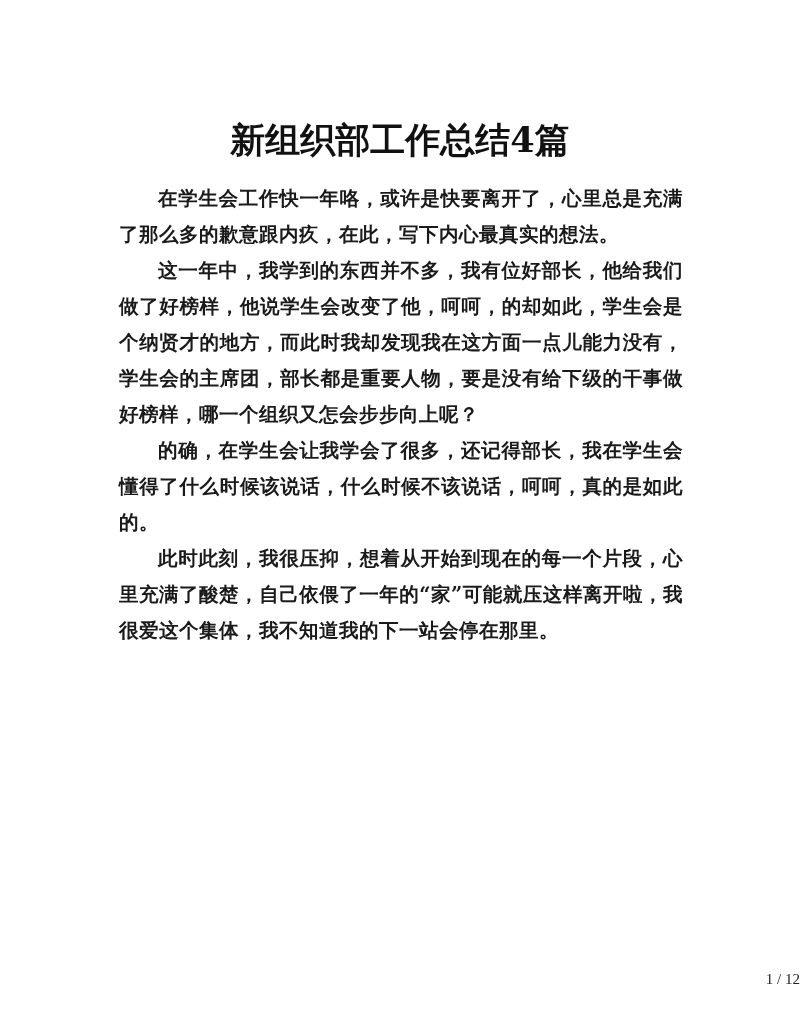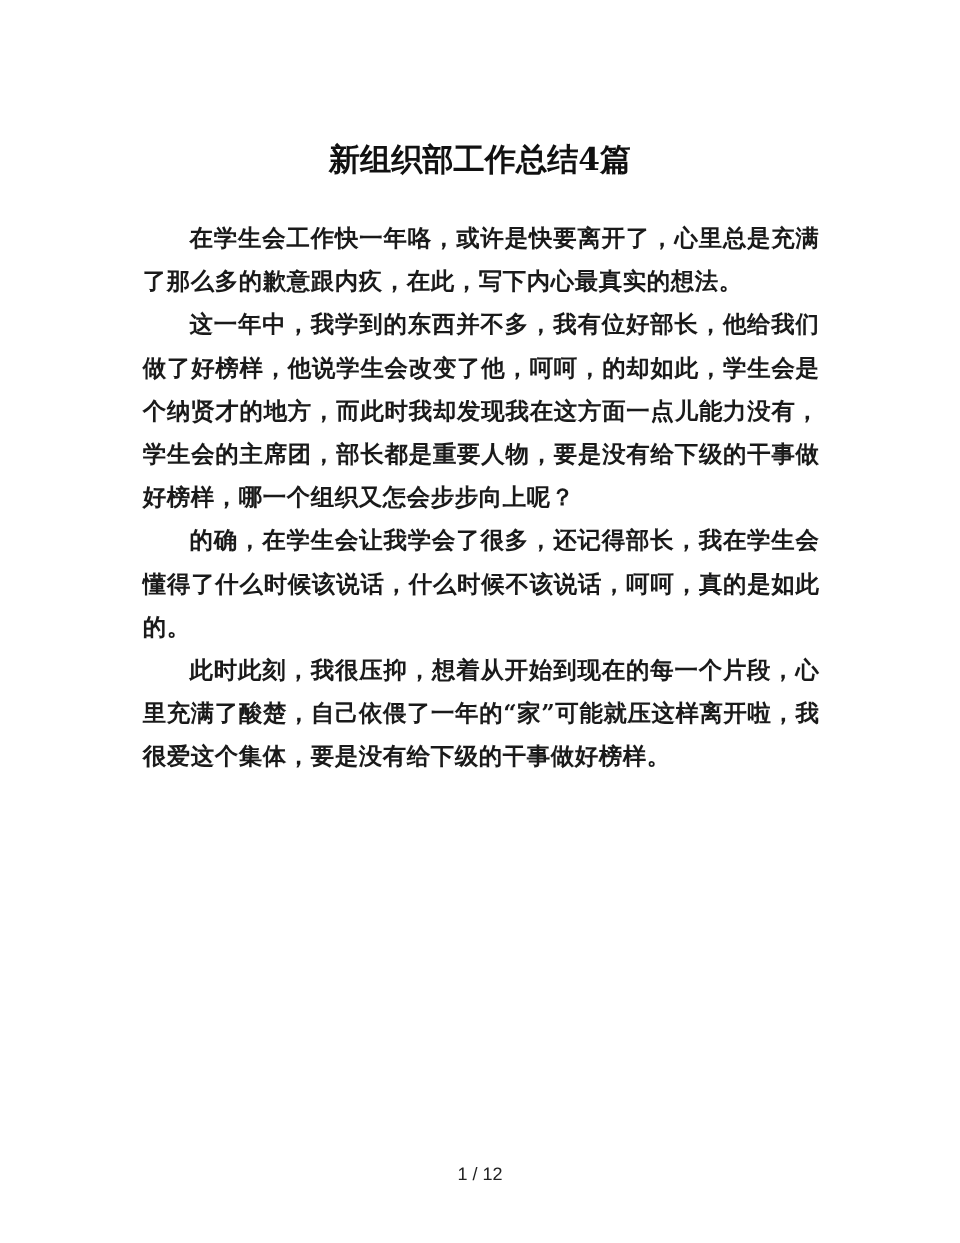--- a/index.html
+++ b/index.html
@@ -21,21 +21,21 @@
       top: 0;
       width: 800px;
       height: 1036px;
     }
     .title {
       position: absolute;
       top: 92px;
       left: 0;
       width: 800px;
       text-align: center;
-      font-size: 26px;
+      font-size: 35px;
       font-weight: bold;
       line-height: 50px;
       letter-spacing: 0px;
       color: #111;
     }
     .body {
       position: absolute;
       left: 119px;
       top: 181px;
       width: 564px;
@@ -48,34 +48,34 @@
       text-align: justify;
       letter-spacing: 0.5px;
       word-break: break-all;
       font-weight: bold;
     }
     .footer {
       position: absolute;
       top: 969px;
       left: 0;
       width: 800px;
-      text-align: center;
-      font-family: Liberation Sans, sans-serif;
+      text-align: right;
+      font-family: Liberation Serif, serif;
       font-size: 15px;
       line-height: 20px;
       color: #222;
     }
   </style>
 </head>
 <body>
 
 <div class="page">
   <h1 class="title">新组织部工作总结4篇</h1>
 
   <div class="body">
     <p class="para">在学生会工作快一年咯，或许是快要离开了，心里总是充满了那么多的歉意跟内疚，在此，写下内心最真实的想法。</p>
     <p class="para">这一年中，我学到的东西并不多，我有位好部长，他给我们做了好榜样，他说学生会改变了他，呵呵，的却如此，学生会是个纳贤才的地方，而此时我却发现我在这方面一点儿能力没有，学生会的主席团，部长都是重要人物，要是没有给下级的干事做好榜样，哪一个组织又怎会步步向上呢？</p>
     <p class="para">的确，在学生会让我学会了很多，还记得部长，我在学生会懂得了什么时候该说话，什么时候不该说话，呵呵，真的是如此的。</p>
-    <p class="para">此时此刻，我很压抑，想着从开始到现在的每一个片段，心里充满了酸楚，自己依偎了一年的“家”可能就压这样离开啦，我很爱这个集体，要是没有给下级的干事做好榜样。</p>
+    <p class="para">此时此刻，我很压抑，想着从开始到现在的每一个片段，心里充满了酸楚，自己依偎了一年的“家”可能就压这样离开啦，我很爱这个集体，我不知道我的下一站会停在那里。</p>
   </div>
 
   <div class="footer">1 / 12</div>
 </div>
 
 </body></html>

